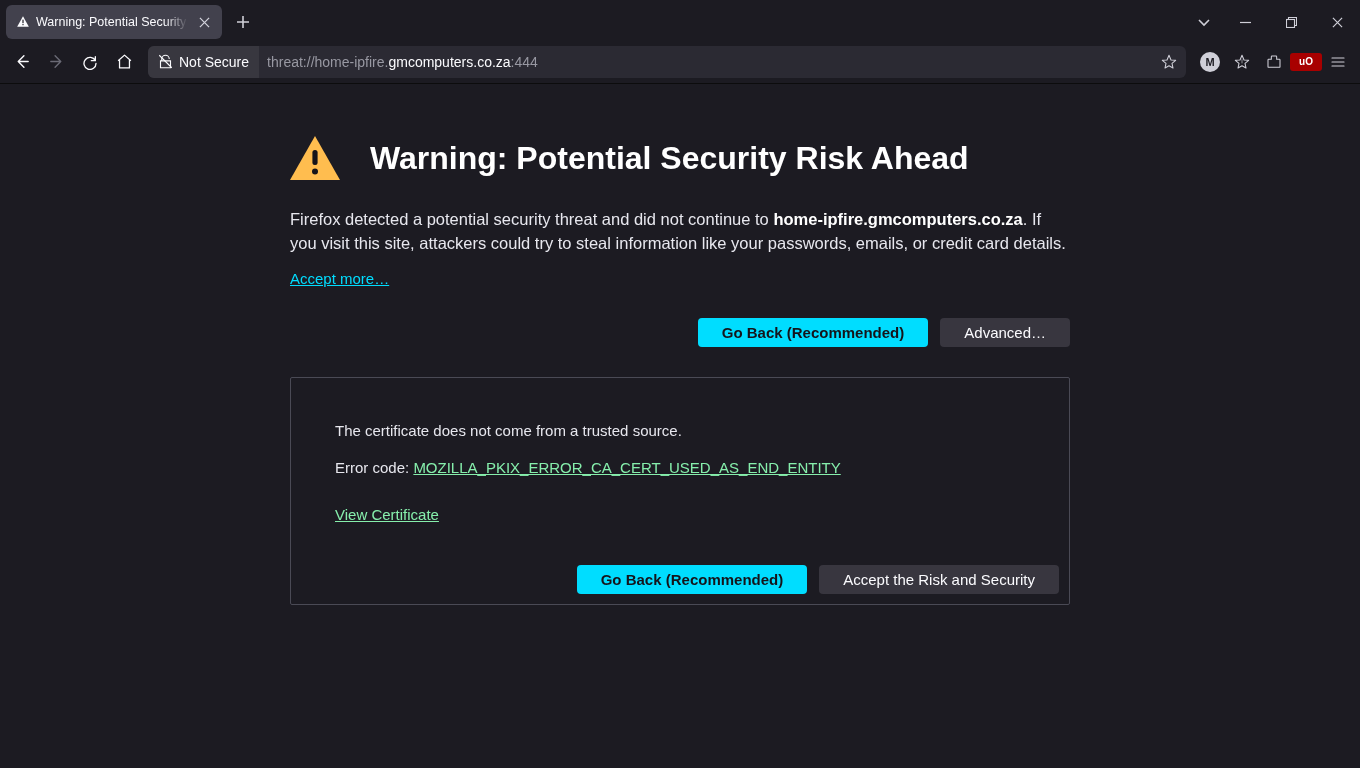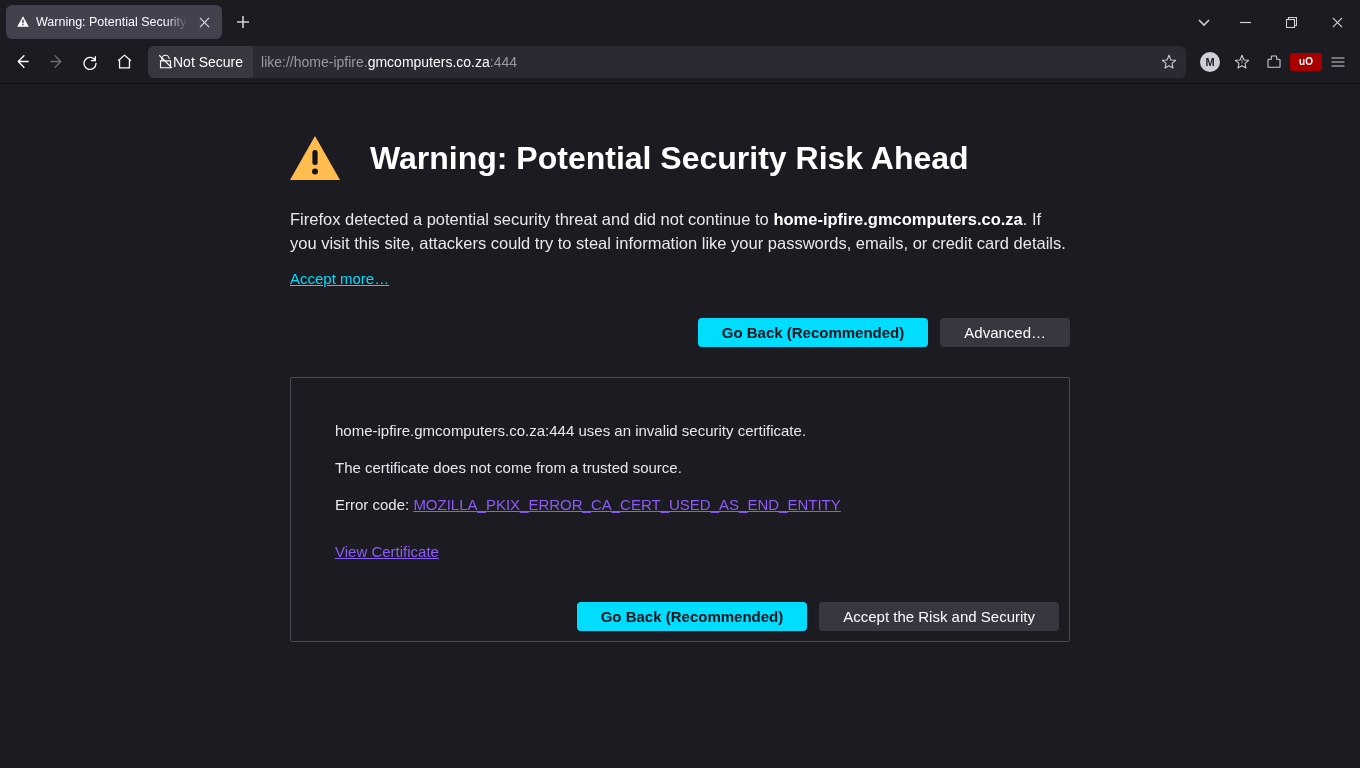--- a/index.html
+++ b/index.html
@@ -89,20 +89,21 @@
     background: #2b2a33;
     border-radius: 6px;
     display: flex;
     align-items: center;
     margin: 0 6px;
     overflow: hidden;
     font-size: 14px;
   }
   .identity {
     display: flex; align-items: center;
+    gap: 6px;
     padding: 0 10px;
     height: 100%;
     background: #38373f;
     color: #fbfbfe;
   }
   .url-text {
     padding: 0 8px;
     color: #9898a2;
     flex: 1;
     white-space: nowrap;
@@ -194,21 +195,21 @@
     padding: 44px 44px 10px;
     margin-top: 30px;
     position: relative;
   }
   .panel-text {
     font-size: 15px;
     color: #e7e7ee;
     margin-bottom: 20px;
   }
   .panel-link {
-    color: #8b5cf6;
+    color: #86efac;
     text-decoration: underline;
     font-size: 15px;
   }
   .button-row-2 {
     display: flex; justify-content: flex-end; gap: 12px;
     margin: 0 -34px 0 0;
     padding-top: 34px;
   }
   svg { display: block; }
 </style>
@@ -287,21 +288,21 @@
   <div class="urlbar">
     <div class="identity">
       <span>
         <svg width="15" height="15" viewBox="0 0 24 24">
             <path fill="none" stroke="#fbfbfe" stroke-width="1.8" d="M6 11 V8 a6 6 0 0 1 12 0 M4 11 H20 V22 H4 Z"></path>
             <path stroke="#fbfbfe" stroke-width="1.8" d="M2 2 L22 22"></path>
           </svg>
       </span>
       <span>Not Secure</span>
     </div>
-    <div class="url-text"><span>like://home-ipfire.</span><span class="host">gmcomputers.co.za</span><span>:444</span></div>
+    <div class="url-text"><span>threat://home-ipfire.</span><span class="host">gmcomputers.co.za</span><span>:444</span></div>
     <div class="urlbar-star">
       <svg width="16" height="16" viewBox="0 0 24 24">
           <path fill="none" stroke="#cfcfd8" stroke-width="1.6" stroke-linejoin="round" d="M12 2 L15 9 L22 9.5 L16.5 14 L18 21 L12 17.5 L6 21 L7.5 14 L2 9.5 L9 9 Z"></path>
         </svg>
     </div>
   </div>
 
   <div class="right-icons">
     <div class="nav-icon">
       <div class="m-circle">M</div>
@@ -347,21 +348,20 @@
     </p>
 
     <a href="#" class="inline-link">Accept more…</a>
 
     <div class="button-row-1">
       <button class="btn btn-primary">Go Back (Recommended)</button>
       <button class="btn btn-secondary">Advanced…</button>
     </div>
 
     <div class="panel">
-      <p class="panel-text">home-ipfire.gmcomputers.co.za:444 uses an invalid security certificate.</p>
       <p class="panel-text">The certificate does not come from a trusted source.</p>
       <p class="panel-text">
         <span>Error code: </span><a href="#" class="panel-link">MOZILLA_PKIX_ERROR_CA_CERT_USED_AS_END_ENTITY</a>
       </p>
       <p class="panel-text" style="margin-top:30px;margin-bottom:8px">
         <a href="#" class="panel-link">View Certificate</a>
       </p>
       <div class="button-row-2">
         <button class="btn btn-primary">Go Back (Recommended)</button>
         <button class="btn btn-secondary">Accept the Risk and Security</button>

